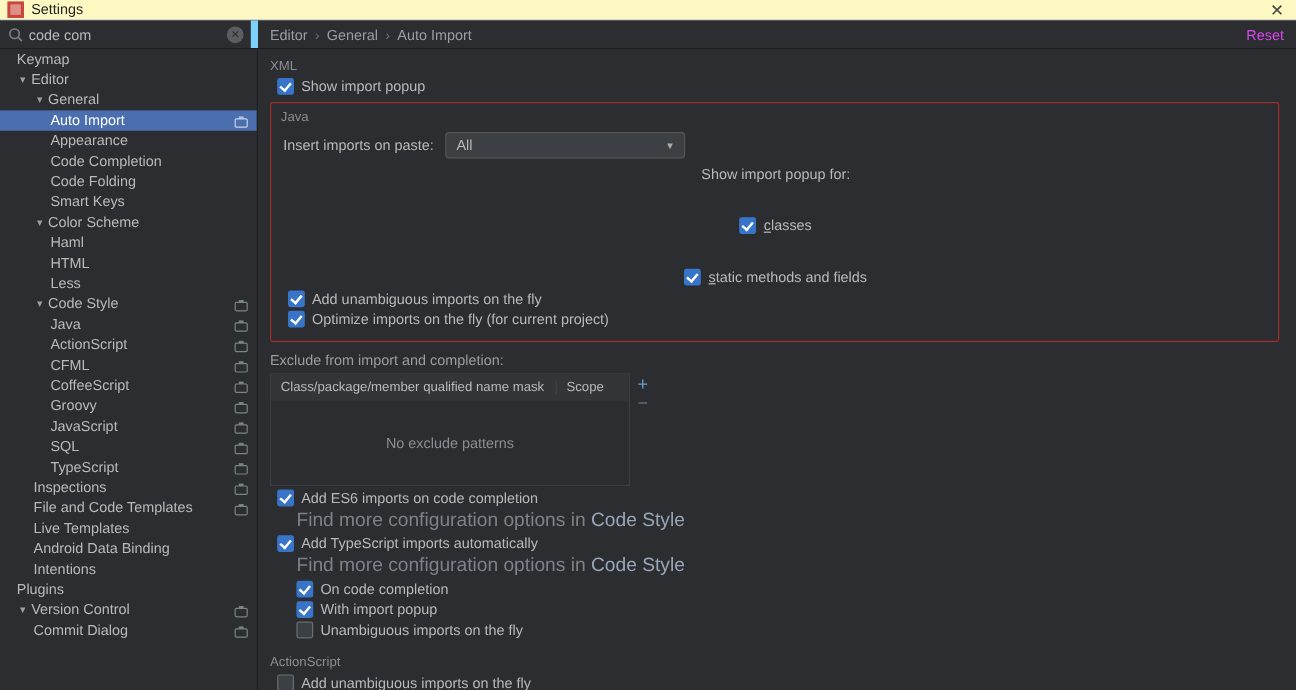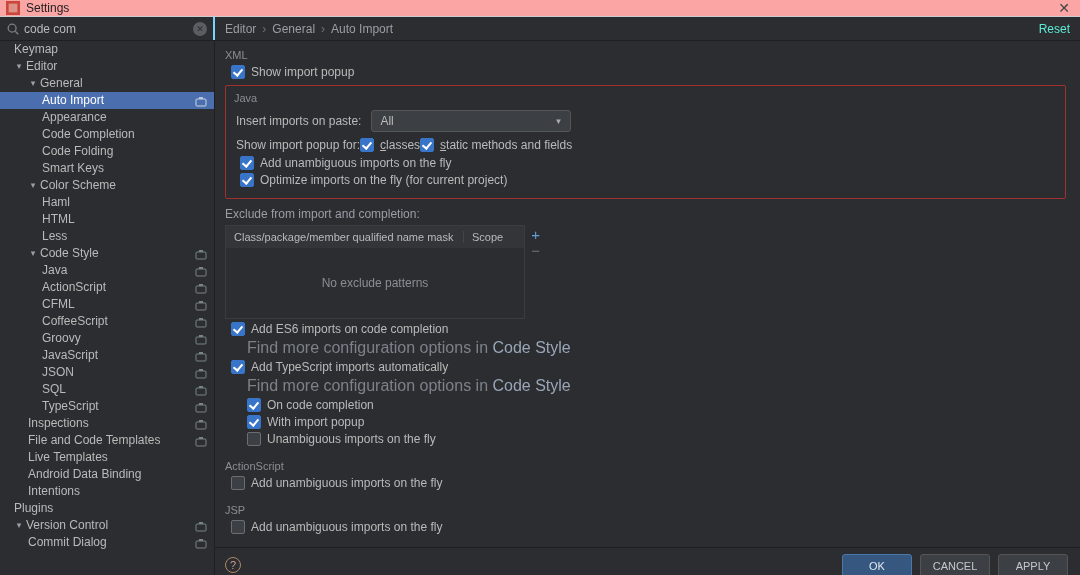--- a/index.html
+++ b/index.html
@@ -1,36 +1,36 @@
 <!DOCTYPE html>
 <html><head>
 <meta charset="utf-8">
 <style>
   * { box-sizing: border-box; margin: 0; padding: 0; font-family: "Segoe UI", Arial, sans-serif; }
   body { width: 1080px; height: 575px; background: #2b2d30; color: #bababa; font-size: 12px; overflow: hidden; display: flex; flex-direction: column; }
 
   
-  .titlebar { height: 22px; background: #fca5a5; display: flex; align-items: center; padding: 0 6px; color: #222; border-bottom: 1px solid #ccc; }
+  .titlebar { height: 22px; background: #fef9c3; display: flex; align-items: center; padding: 0 6px; color: #222; border-bottom: 1px solid #ccc; }
   .titlebar .app-icon { width: 14px; height: 14px; margin-right: 6px; }
   .titlebar .title-text { flex: 1; font-size: 12px; }
   .titlebar .close-x { color: #444; font-size: 14px; cursor: pointer; padding: 0 4px; }
 
   
   .dark-frame { flex: 1; display: flex; flex-direction: column; background: #2b2d30; }
 
   
   .top-row { display: flex; height: 24px; border-bottom: 1px solid #1e1f22; }
-  .search-wrap { width: 215px; display: flex; align-items: center; padding: 0 6px; border-right: 2px solid #7dd3fc; }
+  .search-wrap { width: 215px; display: flex; align-items: center; padding: 0 6px; border-right: 6px solid #7dd3fc; }
   .search-icon { width: 14px; height: 14px; margin-right: 4px; opacity: .7; }
   .search-input { flex: 1; background: transparent; border: none; color: #bababa; font-size: 12px; outline: none; }
   .clear-icon { width: 14px; height: 14px; border-radius: 50%; background: #5a5d62; color: #2b2d30; display: flex; align-items: center; justify-content: center; font-size: 9px; cursor: pointer; }
   .breadcrumb-row { flex: 1; display: flex; align-items: center; padding: 0 10px; }
   .breadcrumb-row .crumb { color: #9a9ea5; }
   .breadcrumb-row .sep { margin: 0 6px; color: #6e7177; }
-  .reset-link { color: #5eead4; cursor: pointer; }
+  .reset-link { color: #d946ef; cursor: pointer; }
 
   
   .body-row { flex: 1; display: flex; min-height: 0; }
   .sidebar { width: 215px; display: flex; flex-direction: column; border-right: 1px solid #1e1f22; overflow: hidden; }
   .tree { flex: 1; overflow-y: auto; }
   .tree-row { display: flex; align-items: flex-end; height: 17px; line-height: 17px; padding-right: 6px; cursor: pointer; white-space: nowrap; }
   .tree-row.selected { background: #4b6eaf; color: #fff; }
   .chev { width: 10px; display: inline-block; text-align: center; color: #9a9ea5; font-size: 9px; margin-right: 2px; }
   .ind-1 { padding-left: 14px; }
   .ind-2 { padding-left: 28px; }
@@ -48,21 +48,21 @@
   .chk { width: 14px; height: 14px; border: 1px solid #6b6e74; border-radius: 2px; margin-right: 6px; display: flex; align-items: center; justify-content: center; background: #3c3f43; cursor: pointer; flex-shrink: 0; }
   .chk.checked { background: #3874c7; border-color: #3874c7; }
   .chk.checked::after { content: ""; width: 4px; height: 7px; border: solid #fff; border-width: 0 2px 2px 0; transform: rotate(40deg); margin-top: -2px; }
   .chk-row span { color: #bababa; }
 
   .java-box { border: 1px solid #a12f2f; border-radius: 2px; padding: 6px 8px 8px 8px; margin-top: 6px; }
   .inline-field { display: flex; align-items: center; gap: 10px; margin: 6px 0 6px 2px; }
   .inline-field label { color: #bababa; }
   .combo { width: 200px; height: 22px; background: #3c3f43; border: 1px solid #555; border-radius: 3px; display: flex; align-items: center; padding: 0 8px; color: #bababa; justify-content: space-between; cursor: pointer; }
   .combo .tri { font-size: 8px; color: #aaa; }
-  .import-popup-row { display: flex; align-items: center; gap: 0; margin: 4px 0 4px 2px; }
+  .import-popup-row { display: flex; align-items: center; gap: 29px; margin: 4px 0 4px 2px; flex-direction: column; }
 
   .exclude-head { margin-top: 8px; color: #9a9ea5; font-size: 12px; }
   .exclude-table { margin-top: 4px; border: 1px solid #3a3c40; }
   .exclude-table .thead { display: flex; background: #333539; height: 22px; align-items: center; }
   .exclude-table .thead .th { padding: 0 8px; font-size: 11px; font-weight: normal; color: #bababa; }
   .exclude-table .thead .th1 { flex: 1; border-right: 1px solid #444; }
   .exclude-table .thead .th2 { width: 60px; }
   .exclude-body { height: 70px; display: flex; align-items: center; justify-content: center; color: #8a8e95; }
 
   .hint { font-size: 16px; color: #7d818a; margin-left: 22px; }
@@ -222,29 +222,20 @@
         <div class="tree-row ind-3">
             <span class="lbl">JavaScript</span>
             <span class="proj-icon">
               <svg viewBox="0 0 12 12">
                 <rect x="1" y="3" width="10" height="7" rx="1" fill="none" stroke="#9aa"></rect>
                 <rect x="4" y="1" width="4" height="2" fill="#9aa"></rect>
               </svg>
             </span>
           </div>
         <div class="tree-row ind-3">
-            <span class="lbl">JSON</span>
-            <span class="proj-icon">
-              <svg viewBox="0 0 12 12">
-                <rect x="1" y="3" width="10" height="7" rx="1" fill="none" stroke="#9aa"></rect>
-                <rect x="4" y="1" width="4" height="2" fill="#9aa"></rect>
-              </svg>
-            </span>
-          </div>
-        <div class="tree-row ind-3">
             <span class="lbl">SQL</span>
             <span class="proj-icon">
               <svg viewBox="0 0 12 12">
                 <rect x="1" y="3" width="10" height="7" rx="1" fill="none" stroke="#9aa"></rect>
                 <rect x="4" y="1" width="4" height="2" fill="#9aa"></rect>
               </svg>
             </span>
           </div>
         <div class="tree-row ind-3">
             <span class="lbl">TypeScript</span>

